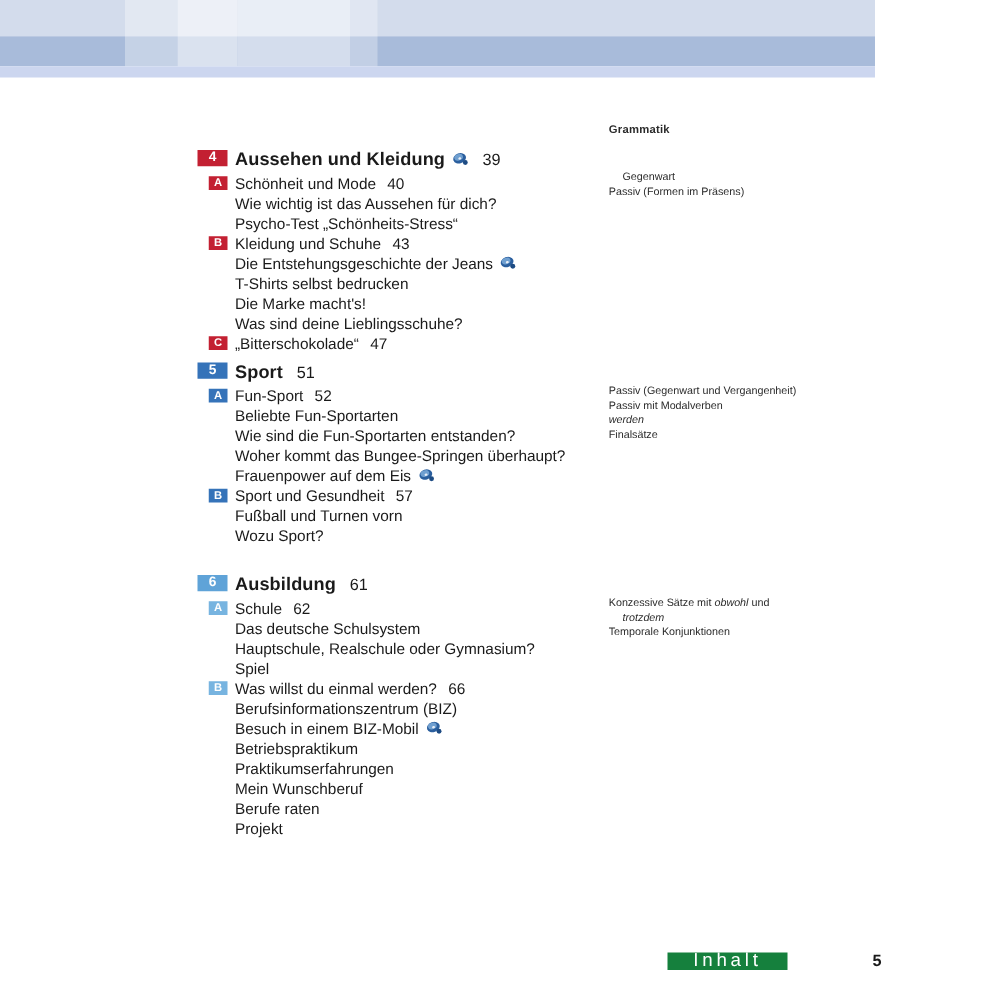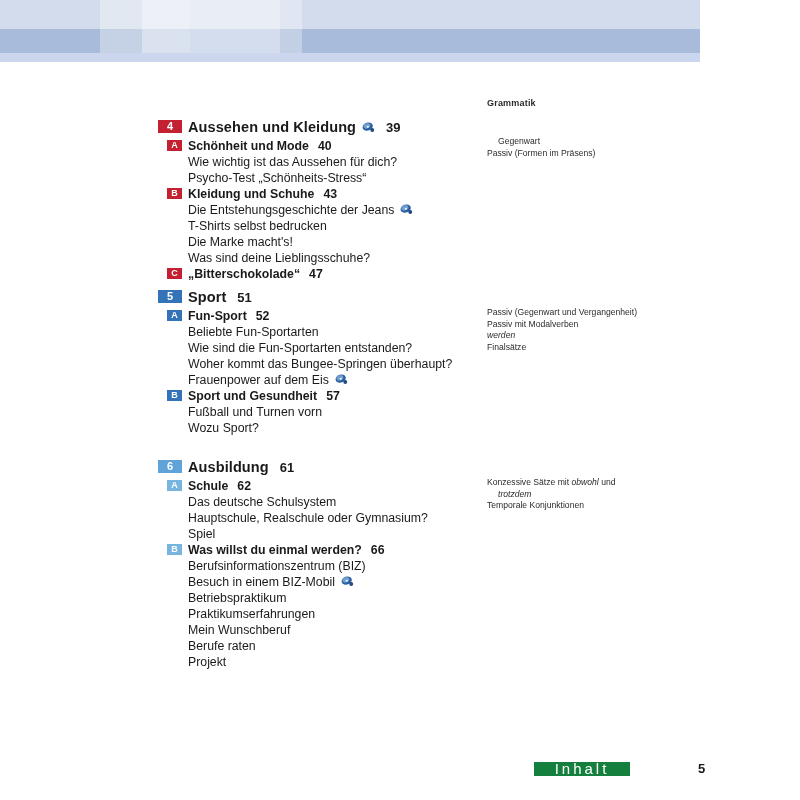--- a/index.html
+++ b/index.html
@@ -108,28 +108,28 @@
     margin-left: 30px;
     white-space: nowrap;
   }
   .title-row .txt {
     font-size: 14.5px;
     font-weight: bold;
     letter-spacing: 0.1px;
   }
   .section-row .txt {
     font-size: 12.3px;
-    font-weight: bold;
+    font-weight: normal;
   }
   .item-row .txt {
     font-size: 12.3px;
     font-weight: normal;
   }
   .pg {
-    font-weight: bold;
+    font-weight: normal;
     margin-left: 9px;
     font-size: 12.3px;
   }
   .title-row .pg {
     font-size: 13px;
     margin-left: 11px;
   }
 
   
   .cd-icon {

